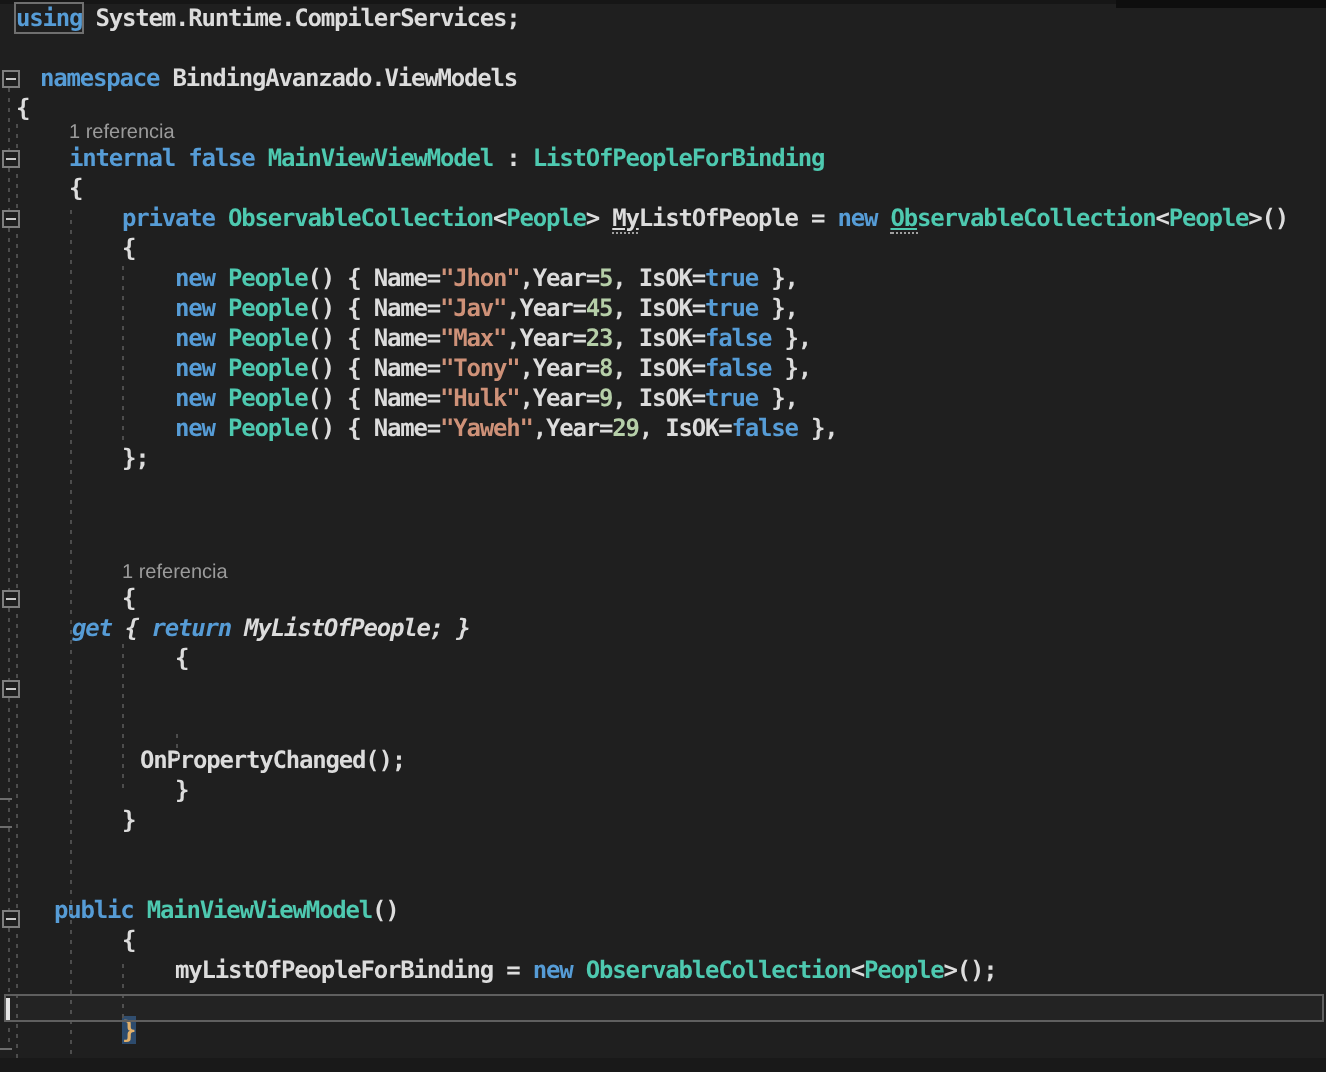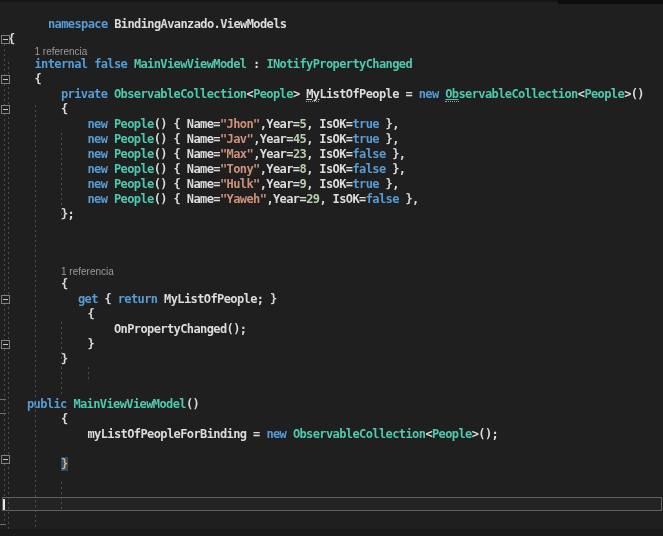--- a/index.html
+++ b/index.html
@@ -45,43 +45,44 @@
   .edge-top-right{position:absolute;top:0;left:558px;width:105px;height:4px;background:#0e0e0e;}
   .edge-bottom{position:absolute;left:0;right:0;top:529px;height:7px;background:#191919;z-index:6;}
 </style>
 </head>
 <body>
 
 <div class="screen">
   <div class="edge-top"></div>
   <div class="edge-top-right"></div>
   <div id="code-area">
+      <div class="line code" style="padding-left: 8px;"><span class="kw box">using</span><span class="pl"> System.Runtime.CompilerServices;</span></div>
       <div class="line code" style="padding-left: 8px;"></div>
-      <div class="line code" style="padding-left: 8px; margin-left: 40px;"><span class="kw">namespace</span><span class="pl"> BindingAvanzado.ViewModels</span></div>
+      <div class="line code" style="padding-left: 20px;"><span class="kw">namespace</span><span class="pl"> BindingAvanzado.ViewModels</span></div>
       <div class="line code" style="padding-left: 8px;"><span class="pl">{</span></div>
       <div class="line codelens" style="padding-left: 34.5px;"><span class="cl">1 referencia</span></div>
-      <div class="line code" style="padding-left: 34.5px;"><span class="kw">internal</span><span class="pl"> </span><span class="kw">false</span><span class="pl"> </span><span class="ty">MainViewViewModel</span><span class="pl"> : </span><span class="ty">INotifyPropertyChanged</span></div>
+      <div class="line code" style="padding-left: 34.5px;"><span class="kw">internal</span><span class="pl"> </span><span class="kw">false</span><span class="pl"> </span><span class="ty">MainViewViewModel</span><span class="pl"> : </span><span class="ty">ListOfPeopleForBinding</span></div>
       <div class="line code" style="padding-left: 34.5px;"><span class="pl">{</span></div>
       <div class="line code" style="padding-left: 61px;"><span class="kw">private</span><span class="pl"> </span><span class="ty">ObservableCollection</span><span class="pl">&lt;</span><span class="ty">People</span><span class="pl">&gt; </span><span class="pl sg">My</span><span class="pl">ListOfPeople = </span><span class="kw">new</span><span class="pl"> </span><span class="ty sg">Ob</span><span class="ty">servableCollection</span><span class="pl">&lt;</span><span class="ty">People</span><span class="pl">&gt;()</span></div>
       <div class="line code" style="padding-left: 61px;"><span class="pl">{</span></div>
       <div class="line code" style="padding-left: 87.5px;"><span class="kw">new</span><span class="pl"> </span><span class="ty">People</span><span class="pl">() { Name=</span><span class="st">"Jhon"</span><span class="pl">,Year=</span><span class="nu">5</span><span class="pl">, IsOK=</span><span class="kw">true</span><span class="pl"> },</span></div>
       <div class="line code" style="padding-left: 87.5px;"><span class="kw">new</span><span class="pl"> </span><span class="ty">People</span><span class="pl">() { Name=</span><span class="st">"Jav"</span><span class="pl">,Year=</span><span class="nu">45</span><span class="pl">, IsOK=</span><span class="kw">true</span><span class="pl"> },</span></div>
       <div class="line code" style="padding-left: 87.5px;"><span class="kw">new</span><span class="pl"> </span><span class="ty">People</span><span class="pl">() { Name=</span><span class="st">"Max"</span><span class="pl">,Year=</span><span class="nu">23</span><span class="pl">, IsOK=</span><span class="kw">false</span><span class="pl"> },</span></div>
       <div class="line code" style="padding-left: 87.5px;"><span class="kw">new</span><span class="pl"> </span><span class="ty">People</span><span class="pl">() { Name=</span><span class="st">"Tony"</span><span class="pl">,Year=</span><span class="nu">8</span><span class="pl">, IsOK=</span><span class="kw">false</span><span class="pl"> },</span></div>
       <div class="line code" style="padding-left: 87.5px;"><span class="kw">new</span><span class="pl"> </span><span class="ty">People</span><span class="pl">() { Name=</span><span class="st">"Hulk"</span><span class="pl">,Year=</span><span class="nu">9</span><span class="pl">, IsOK=</span><span class="kw">true</span><span class="pl"> },</span></div>
       <div class="line code" style="padding-left: 87.5px;"><span class="kw">new</span><span class="pl"> </span><span class="ty">People</span><span class="pl">() { Name=</span><span class="st">"Yaweh"</span><span class="pl">,Year=</span><span class="nu">29</span><span class="pl">, IsOK=</span><span class="kw">false</span><span class="pl"> },</span></div>
       <div class="line code" style="padding-left: 61px;"><span class="pl">};</span></div>
       <div class="line code" style="padding-left: 8px;"></div>
       <div class="line code" style="padding-left: 8px;"></div>
       <div class="line code" style="padding-left: 8px;"></div>
       <div class="line codelens" style="padding-left: 61px;"><span class="cl">1 referencia</span></div>
       <div class="line code" style="padding-left: 61px;"><span class="pl">{</span></div>
-      <div class="line code" style="padding-left: 78px;"><span class="kw">get</span><span class="pl"> { </span><span class="kw">return</span><span class="pl"> MyListOfPeople; }</span></div>
+      <div class="line code" style="padding-left: 36px; font-style: italic;"><span class="kw">get</span><span class="pl"> { </span><span class="kw">return</span><span class="pl"> MyListOfPeople; }</span></div>
       <div class="line code" style="padding-left: 87.5px;"><span class="pl">{</span></div>
-      <div class="line code" style="padding-left: 114px;"><span class="pl">OnPropertyChanged();</span></div>
+      <div class="line code" style="padding-left: 70px; margin-top: 36px;"><span class="pl">OnPropertyChanged();</span></div>
       <div class="line code" style="padding-left: 87.5px;"><span class="pl">}</span></div>
       <div class="line code" style="padding-left: 61px;"><span class="pl">}</span></div>
       <div class="line code" style="padding-left: 8px;"></div>
       <div class="line code" style="padding-left: 8px;"></div>
       <div class="line code" style="padding-left: 27px;"><span class="kw">public</span><span class="pl"> </span><span class="ty">MainViewViewModel</span><span class="pl">()</span></div>
       <div class="line code" style="padding-left: 61px;"><span class="pl">{</span></div>
       <div class="line code" style="padding-left: 87.5px;"><span class="pl">myListOfPeopleForBinding = </span><span class="kw">new</span><span class="pl"> </span><span class="ty">ObservableCollection</span><span class="pl">&lt;</span><span class="ty">People</span><span class="pl">&gt;();</span></div>
       <div class="line code" style="padding-left: 8px;"></div>
       <div class="line code" style="padding-left: 61px;"><span class="pl bm">}</span></div>
     </div>

